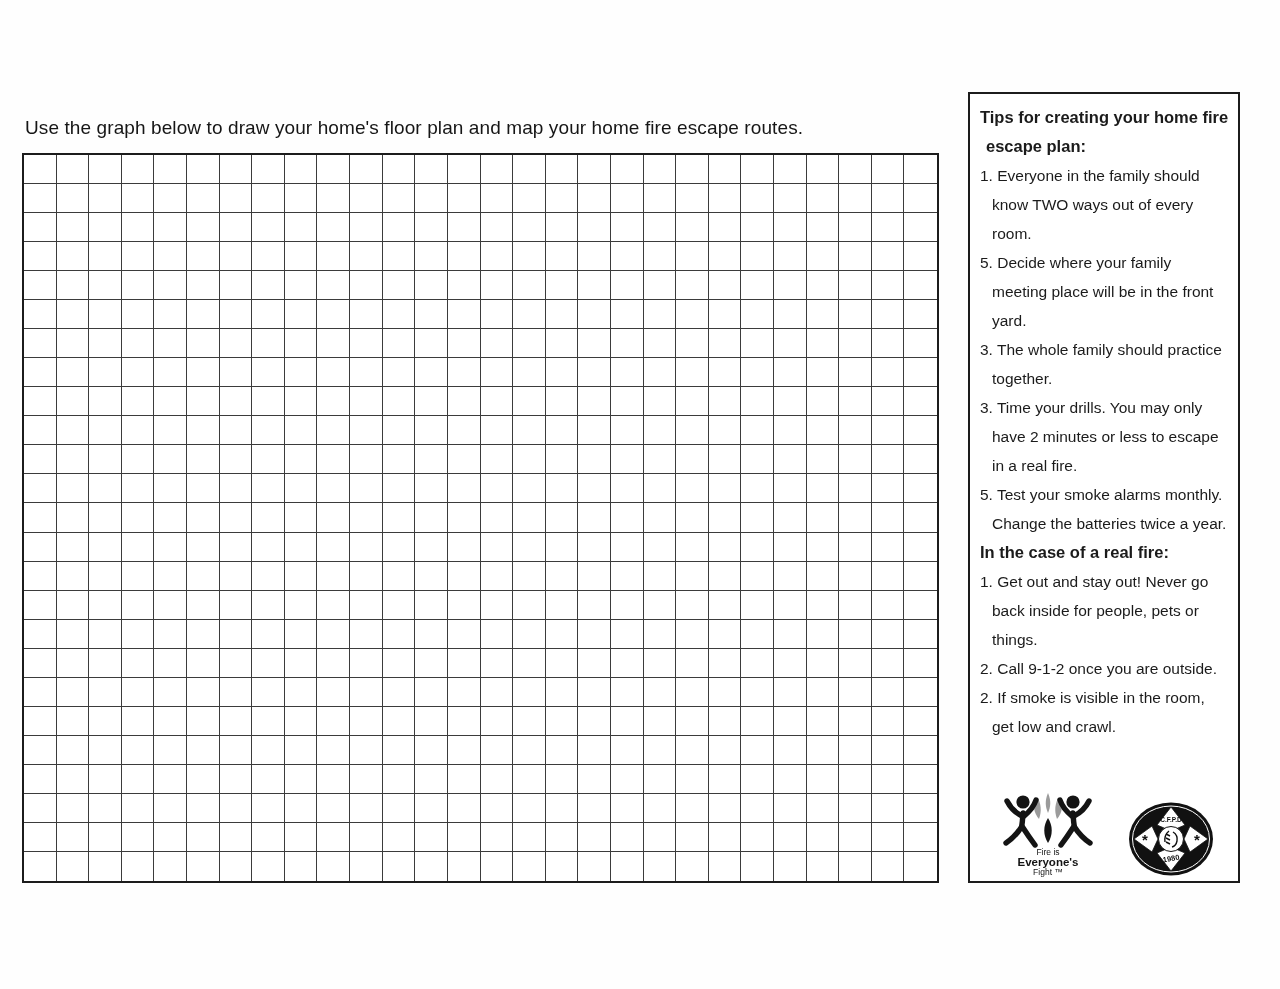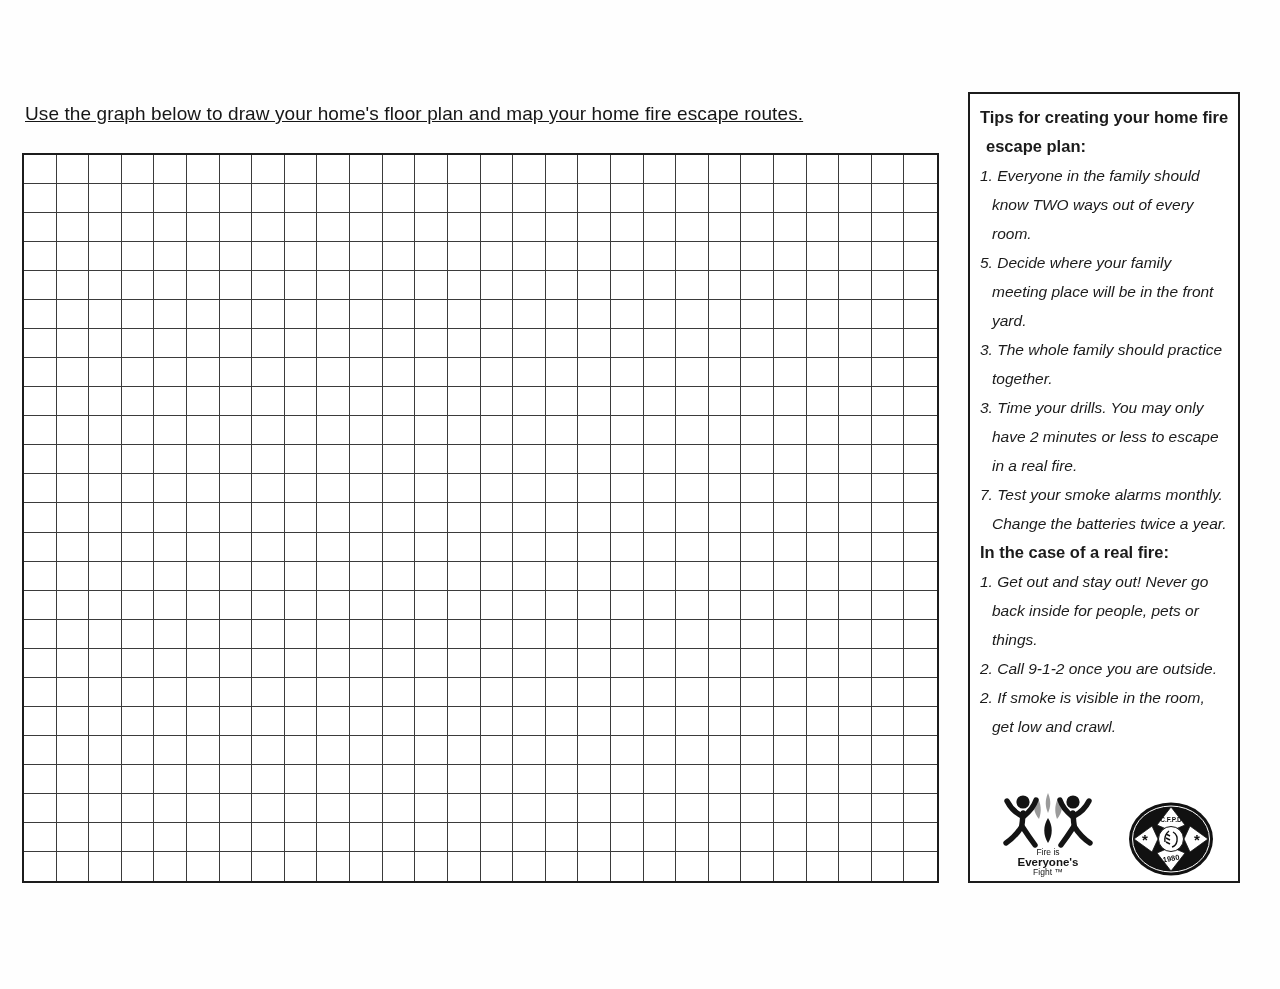--- a/index.html
+++ b/index.html
@@ -10,27 +10,26 @@
     color: #1a1a1a;
     position: relative;
     overflow: hidden;
   }
   .page { position: absolute; inset: 0; background: #fefefe; }
 
   
   .intro {
     position: absolute;
     left: 25px;
-    top: 99px;
+    top: 113px;
     font-size: 19px;
     line-height: 29px;
     color: #161616;
     letter-spacing: 0.1px;
     white-space: nowrap;
-    text-decoration: underline;
   }
 
   
   .floor-grid {
     position: absolute;
     left: 22px;
     top: 153px;
     width: 917px;
     height: 730px;
     border: 2px solid #1c1c1c;
@@ -62,21 +61,20 @@
   }
   .tips-heading {
     font-weight: bold;
     font-size: 16.5px;
     padding-left: 6px;
     text-indent: -6px;
   }
   .tip-item {
     padding-left: 12px;
     text-indent: -12px;
-    font-style: italic;
   }
 
   
   .logos {
     position: absolute;
     left: 0;
     right: 0;
     bottom: 3px;
     display: flex;
     justify-content: space-evenly;
@@ -795,21 +793,21 @@
       <div class="cell"></div>
       <div class="cell"></div>
     </div>
 
   <div class="tips-box">
     <div class="tips-heading">Tips for creating your home fire escape plan:</div>
     <div class="tip-item">1. Everyone in the family should know TWO ways out of every room.</div>
     <div class="tip-item">5. Decide where your family meeting place will be in the front yard.</div>
     <div class="tip-item">3. The whole family should practice together.</div>
     <div class="tip-item">3. Time your drills. You may only have 2 minutes or less to escape in a real fire.</div>
-    <div class="tip-item">7. Test your smoke alarms monthly. Change the batteries twice a year.</div>
+    <div class="tip-item">5. Test your smoke alarms monthly. Change the batteries twice a year.</div>
     <div class="tips-heading">In the case of a real fire:</div>
     <div class="tip-item">1. Get out and stay out! Never go back inside for people, pets or things.</div>
     <div class="tip-item">2. Call 9-1-2 once you are outside.</div>
     <div class="tip-item">2. If smoke is visible in the room, get low and crawl.</div>
 
     <div class="logos">
 
       <svg class="logo-svg" width="112" height="86" viewBox="0 0 112 86">
 
         <g fill="#9b9b9b">

